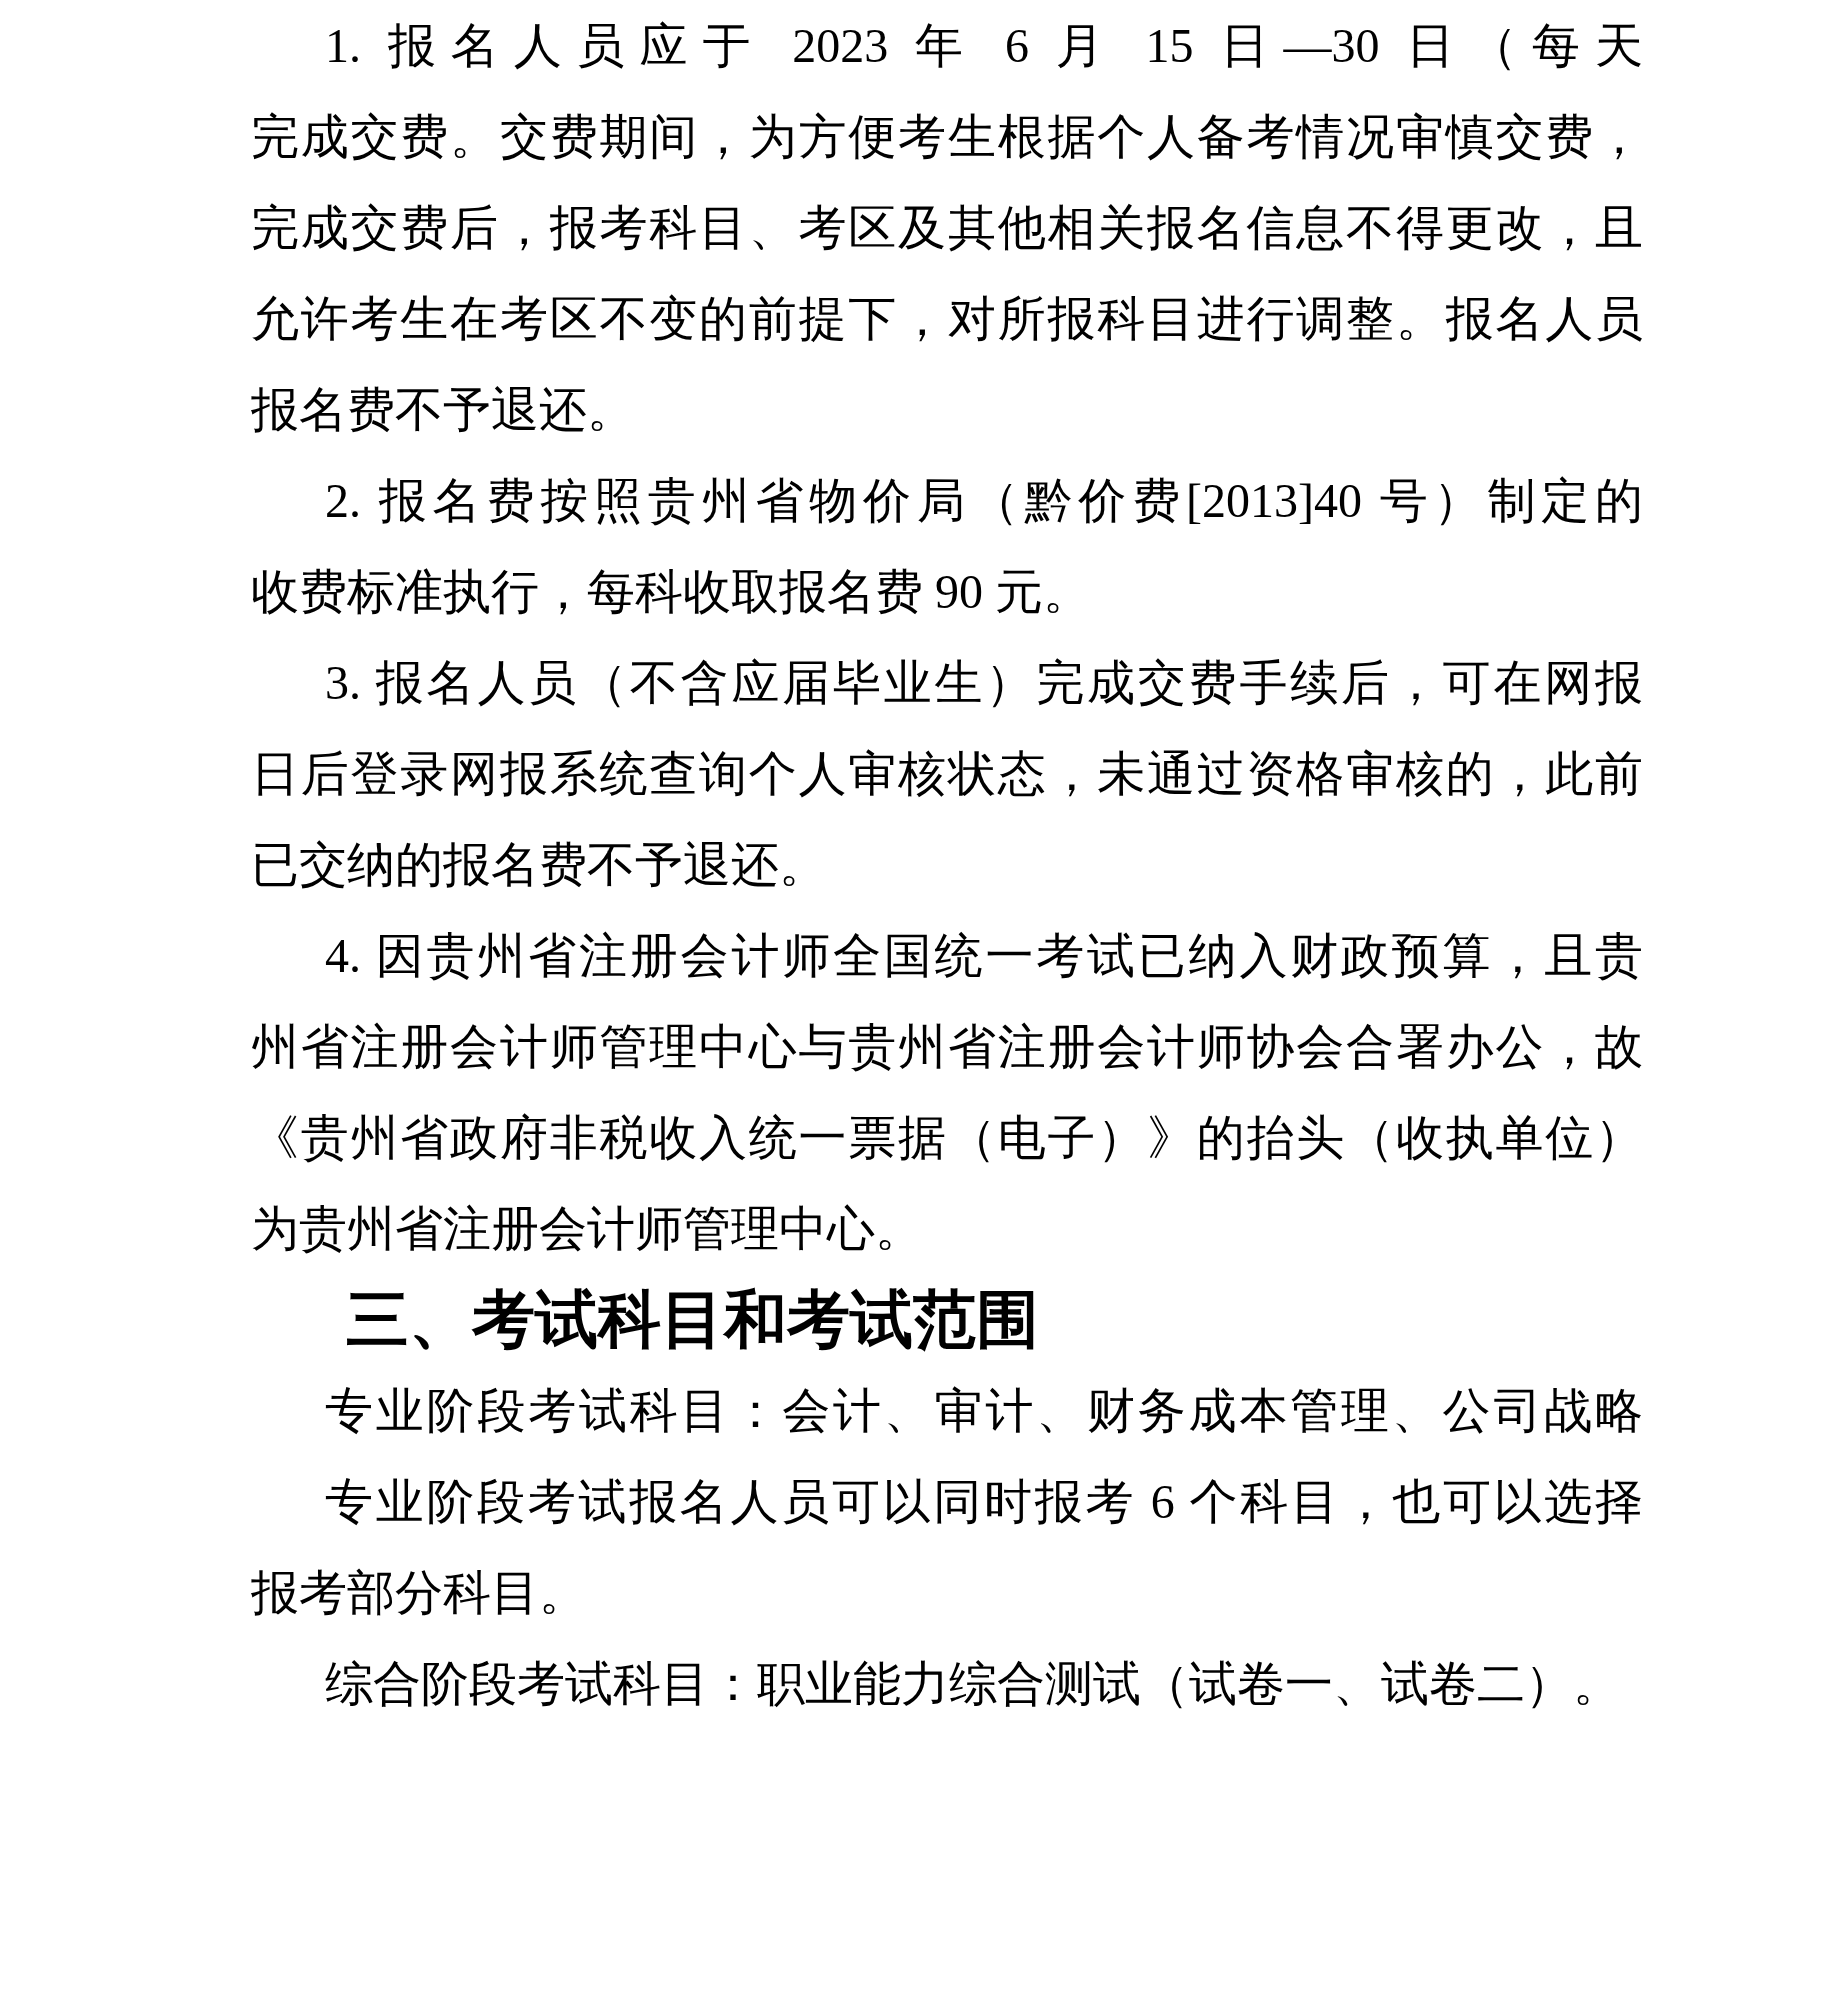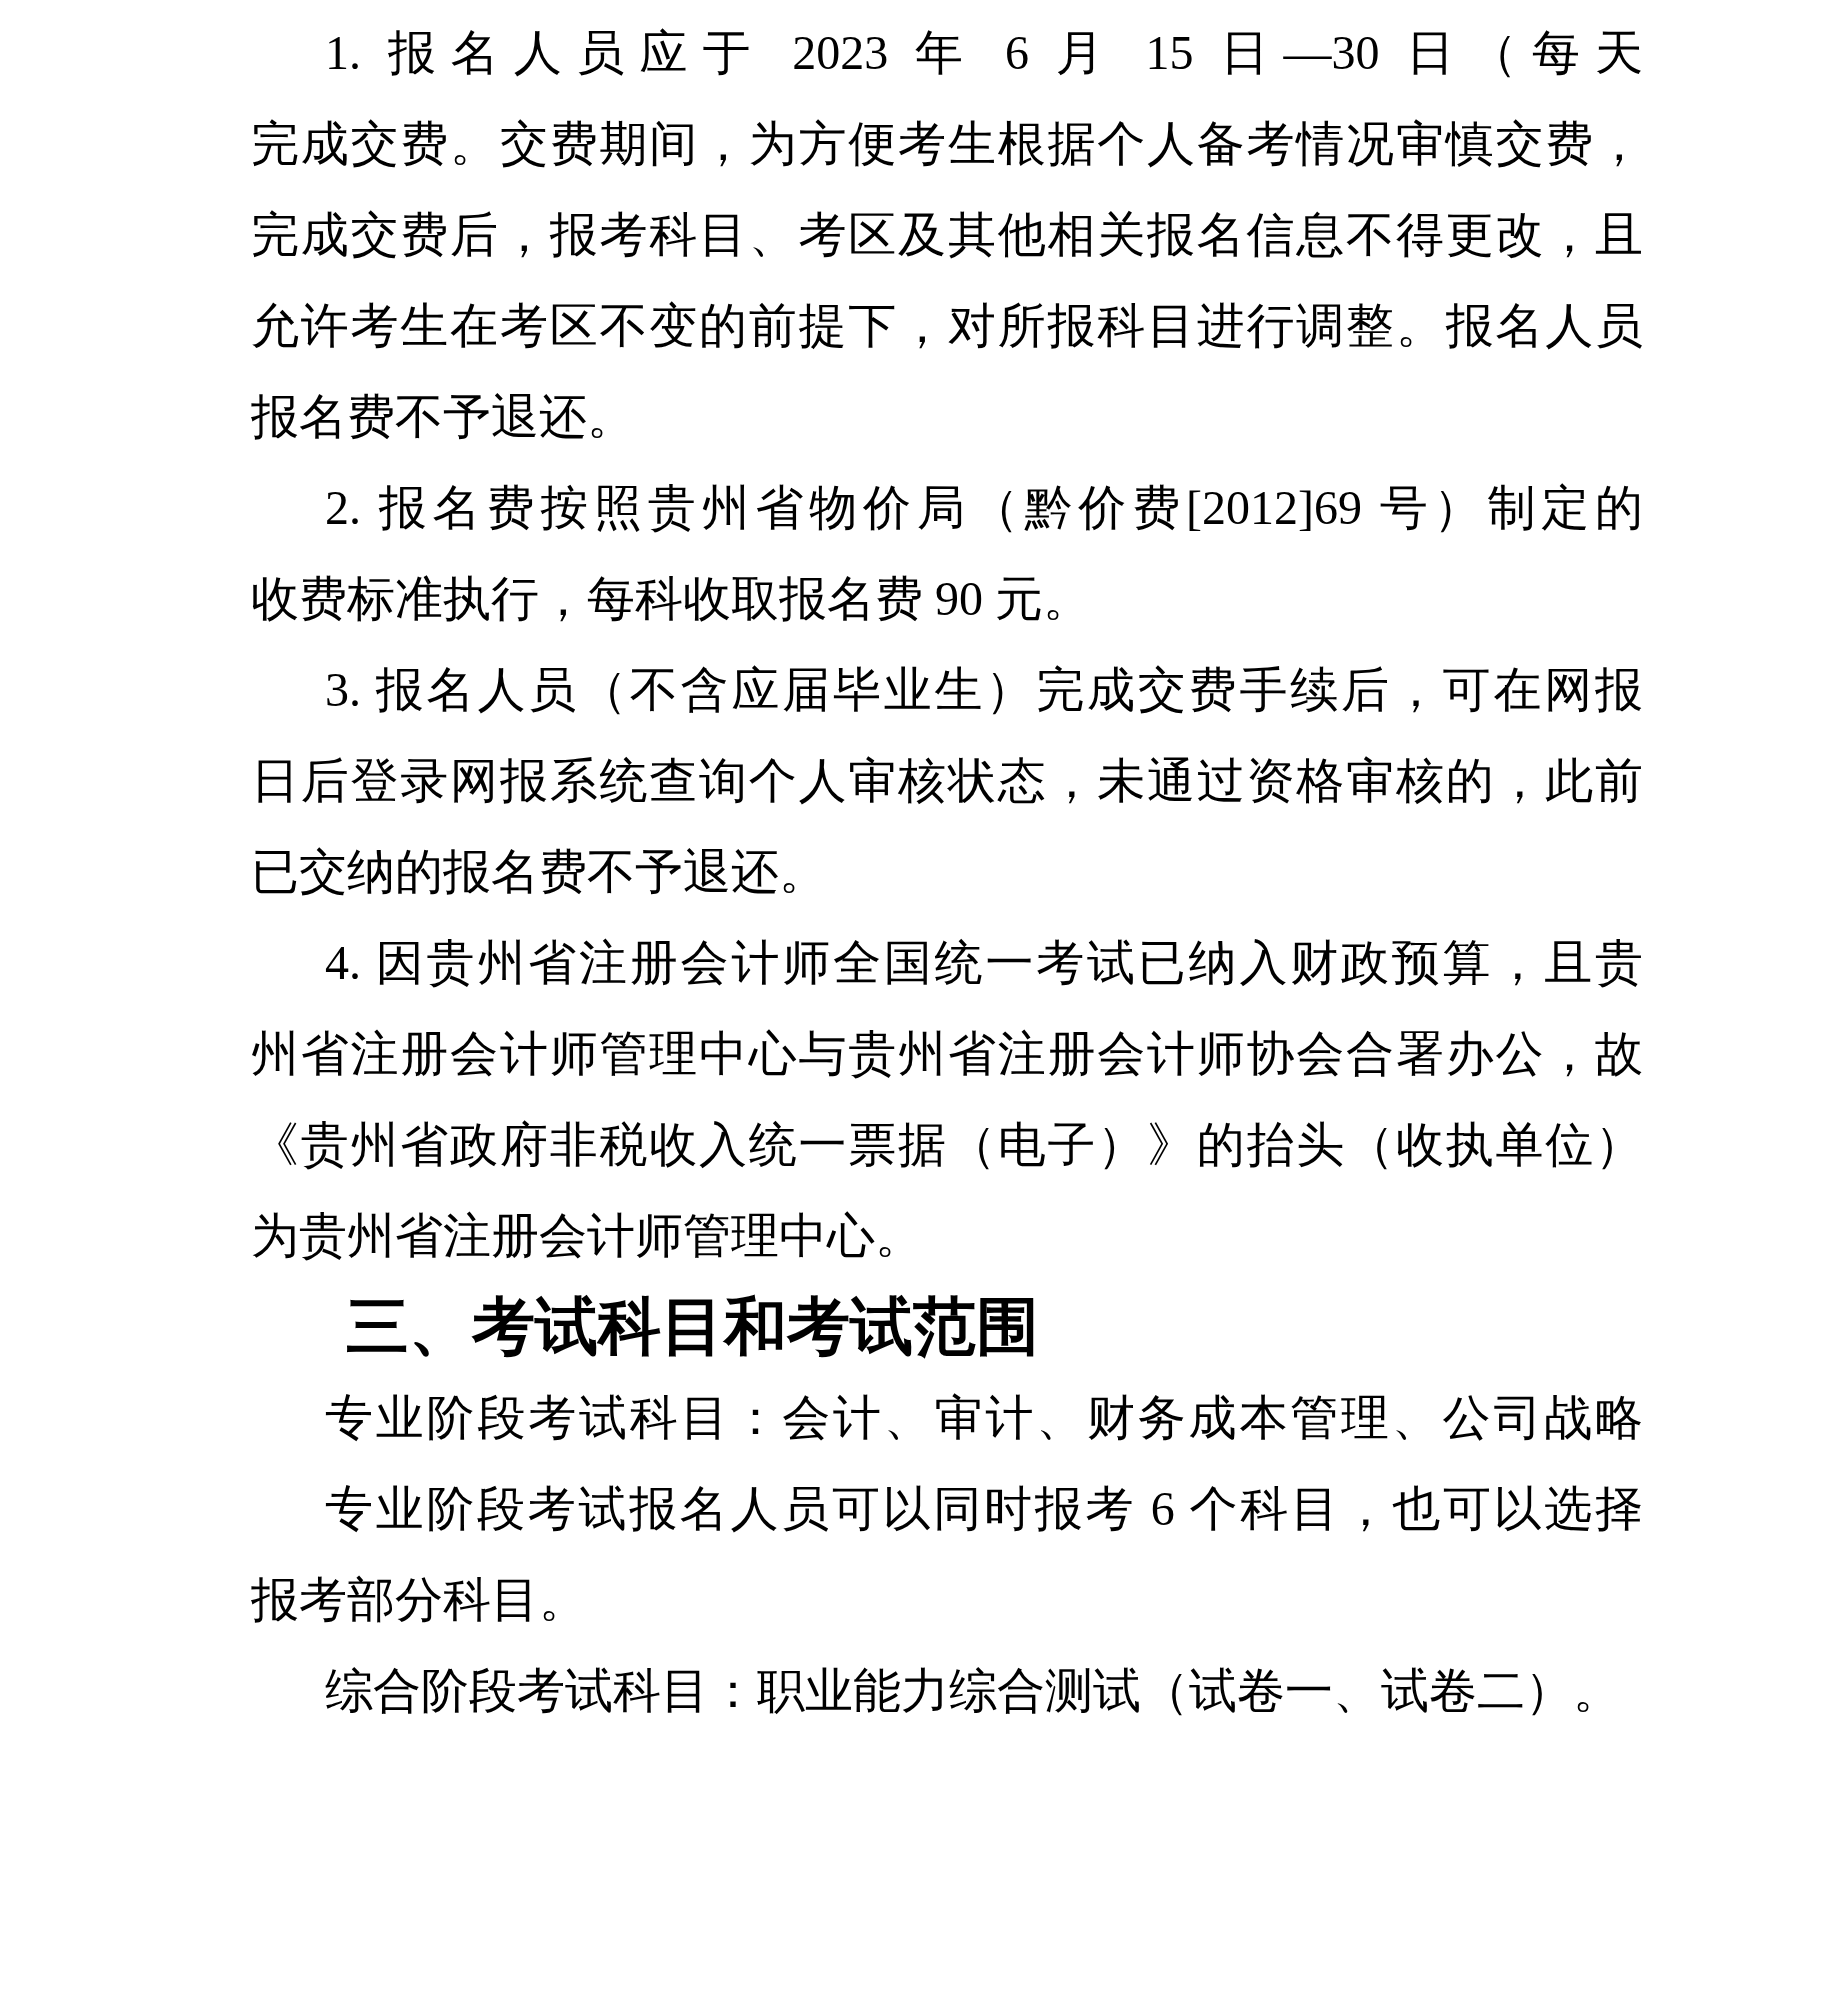--- a/index.html
+++ b/index.html
@@ -8,21 +8,21 @@
     width: 1845px;
     height: 2015px;
     background: #ffffff;
     overflow: hidden;
     font-family: "Liberation Serif", "DejaVu Serif", serif;
     color: #000000;
   }
   .textblock {
     position: absolute;
     left: 251px;
-    top: 7px;
+    top: 0;
     width: 1392px;
   }
   .ln {
     height: 91px;
     line-height: 91px;
     font-size: 48px;
     text-align: justify;
     text-align-last: left;
     white-space: normal;
     overflow: hidden;
@@ -40,21 +40,21 @@
 </head>
 <body>
 
 <div class="page">
   <div class="textblock">
     <div class="ln indent stretch">1. 报名人员应于 2023 年 6 月 15 日—30 日（每天</div>
     <div class="ln stretch">完成交费。交费期间，为方便考生根据个人备考情况审慎交费，</div>
     <div class="ln stretch">完成交费后，报考科目、考区及其他相关报名信息不得更改，且</div>
     <div class="ln stretch">允许考生在考区不变的前提下，对所报科目进行调整。报名人员</div>
     <div class="ln">报名费不予退还。</div>
-    <div class="ln indent stretch">2. 报名费按照贵州省物价局（黔价费[2012]69 号）制定的</div>
+    <div class="ln indent stretch">2. 报名费按照贵州省物价局（黔价费[2013]40 号）制定的</div>
     <div class="ln">收费标准执行，每科收取报名费 90 元。</div>
     <div class="ln indent stretch">3. 报名人员（不含应届毕业生）完成交费手续后，可在网报</div>
     <div class="ln stretch">日后登录网报系统查询个人审核状态，未通过资格审核的，此前</div>
     <div class="ln">已交纳的报名费不予退还。</div>
     <div class="ln indent stretch">4. 因贵州省注册会计师全国统一考试已纳入财政预算，且贵</div>
     <div class="ln stretch">州省注册会计师管理中心与贵州省注册会计师协会合署办公，故</div>
     <div class="ln stretch">《贵州省政府非税收入统一票据（电子）》的抬头（收执单位）</div>
     <div class="ln">为贵州省注册会计师管理中心。</div>
     <div class="ln indent-lg bold">三、考试科目和考试范围</div>
     <div class="ln indent stretch">专业阶段考试科目：会计、审计、财务成本管理、公司战略</div>

